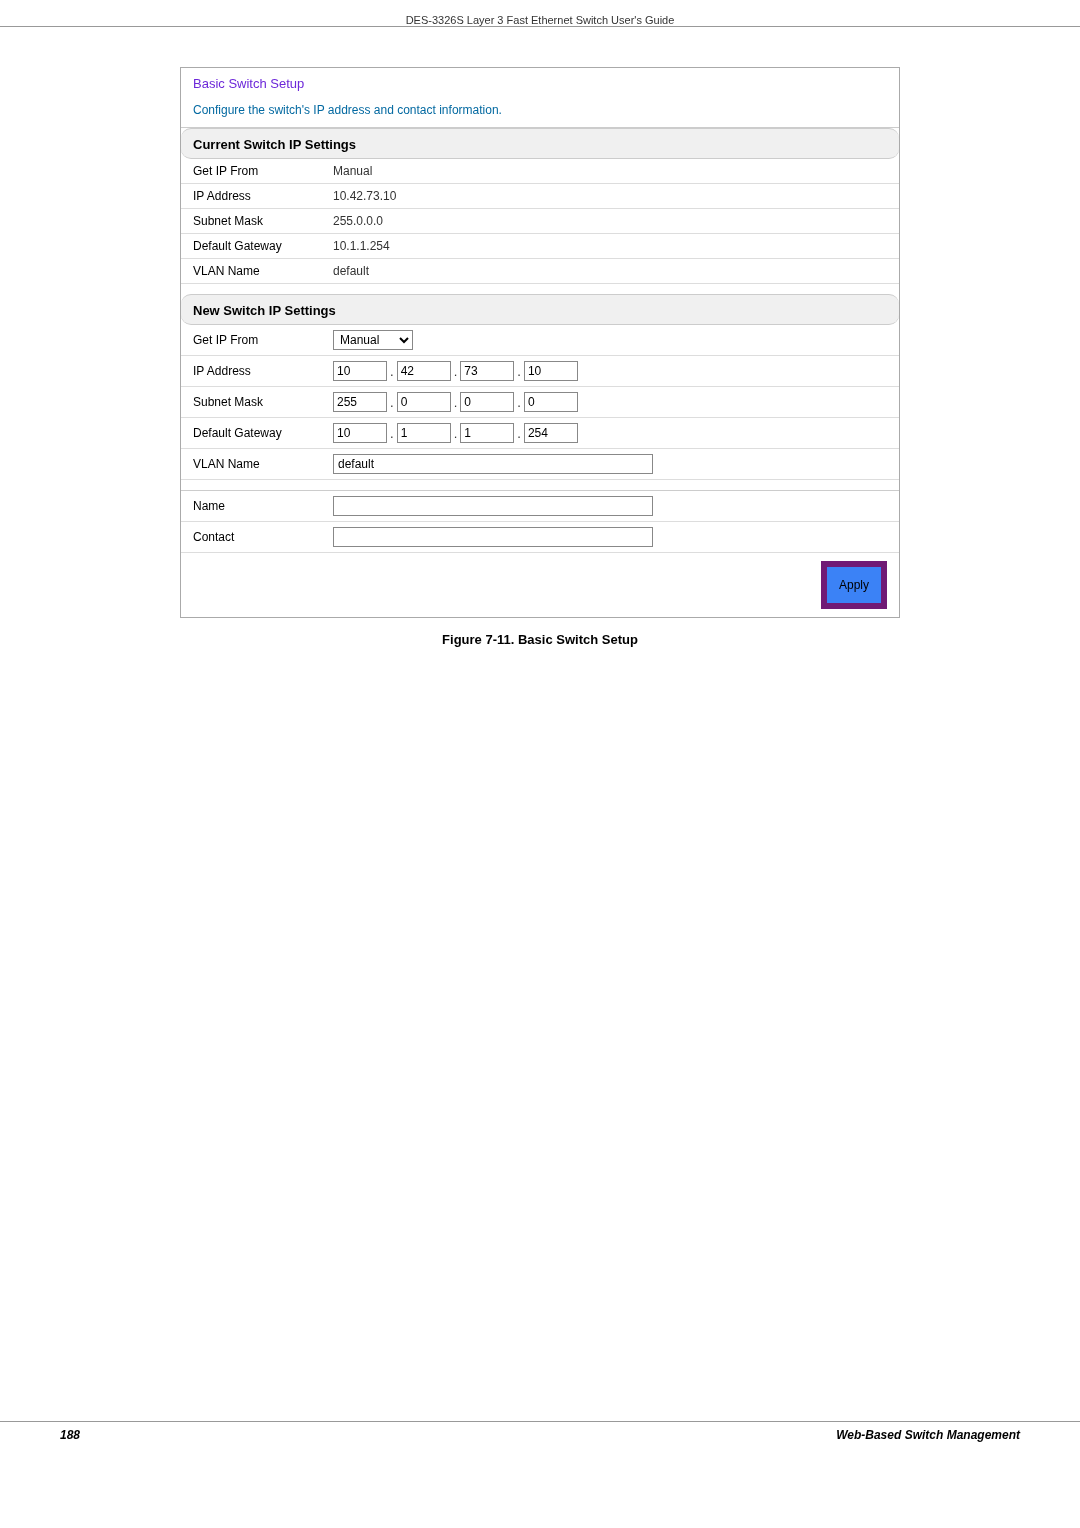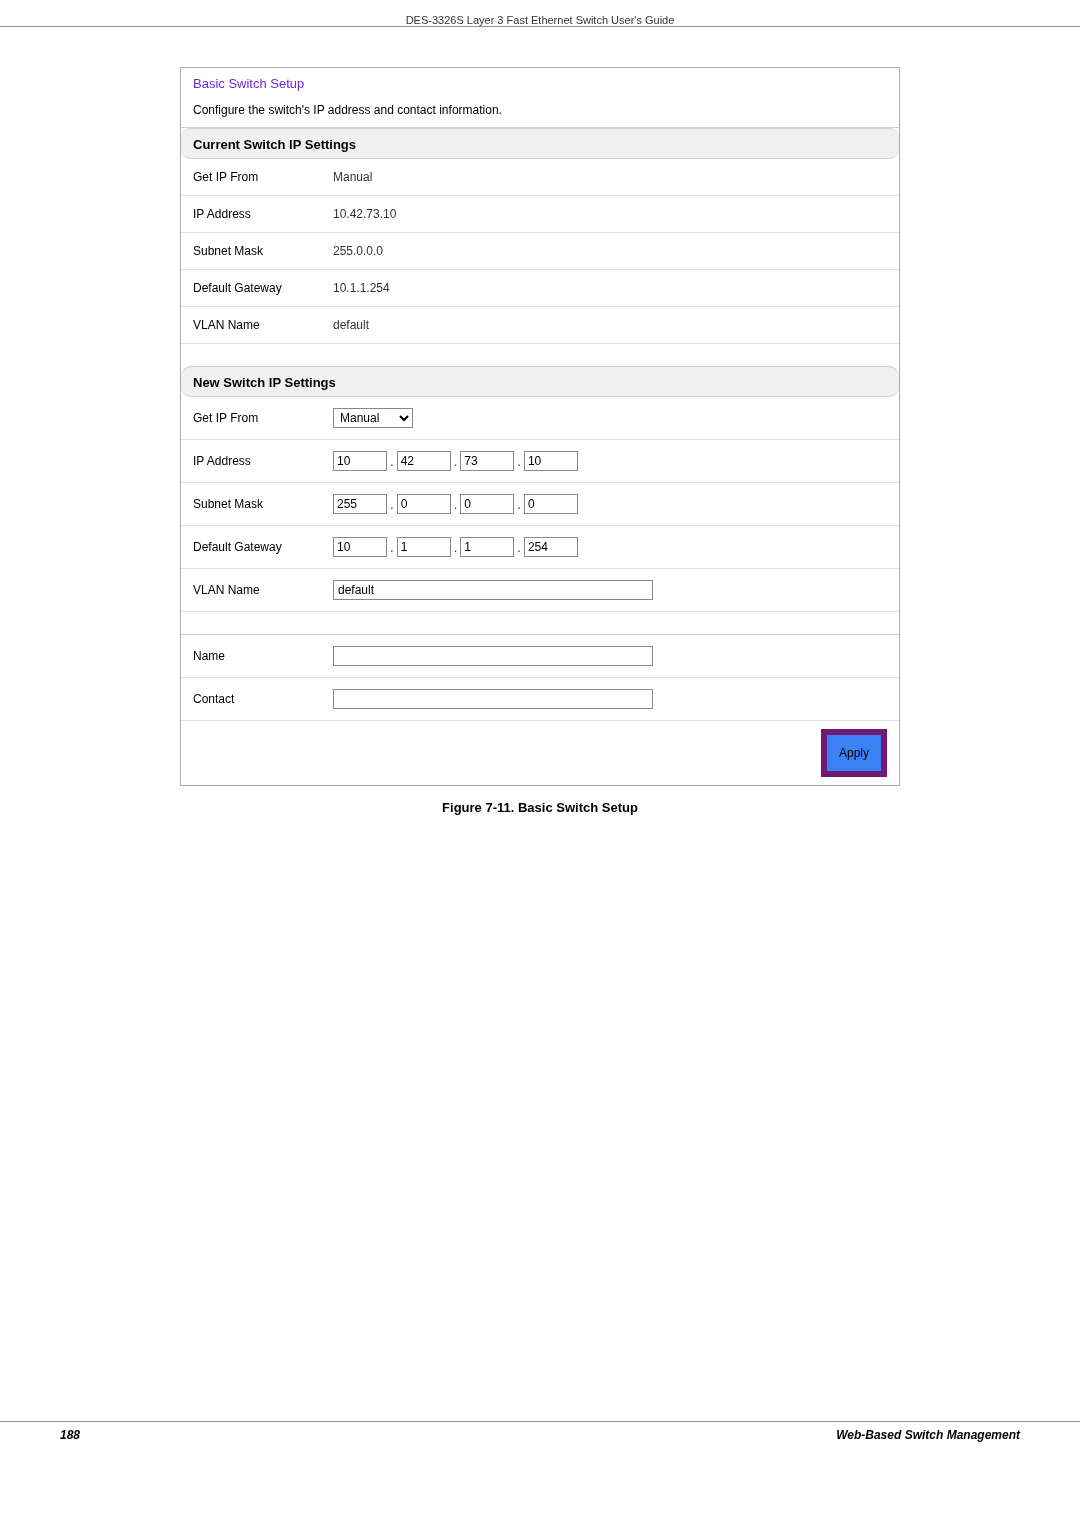--- a/index.html
+++ b/index.html
@@ -36,42 +36,42 @@
     .panel-title {
       font-size: 13px;
       font-weight: normal;
       color: #6d28d9;
       padding: 8px 12px 6px 12px;
       border-bottom: none;
     }
 
     .panel-description {
       font-size: 12px;
-      color: #000000;
+      color: #0369a1;
       padding: 6px 12px 10px 12px;
       border-bottom: 1px solid #ccc;
     }
 
     .section-header {
       font-weight: bold;
       font-size: 13px;
       padding: 8px 12px 6px 12px;
       border-bottom: 1px solid #ccc;
       border-top: 1px solid #ccc;
       background: #f0f0f0;
       border-radius: 10px;
     }
 
     .form-table {
       width: 100%;
       border-collapse: collapse;
     }
 
     .form-table td {
-      padding: 11px 12px;
+      padding: 5px 12px;
       border-bottom: 1px solid #ddd;
       vertical-align: middle;
     }
 
     .form-table td:first-child {
       width: 140px;
       font-size: 12px;
       color: #000;
     }
 

